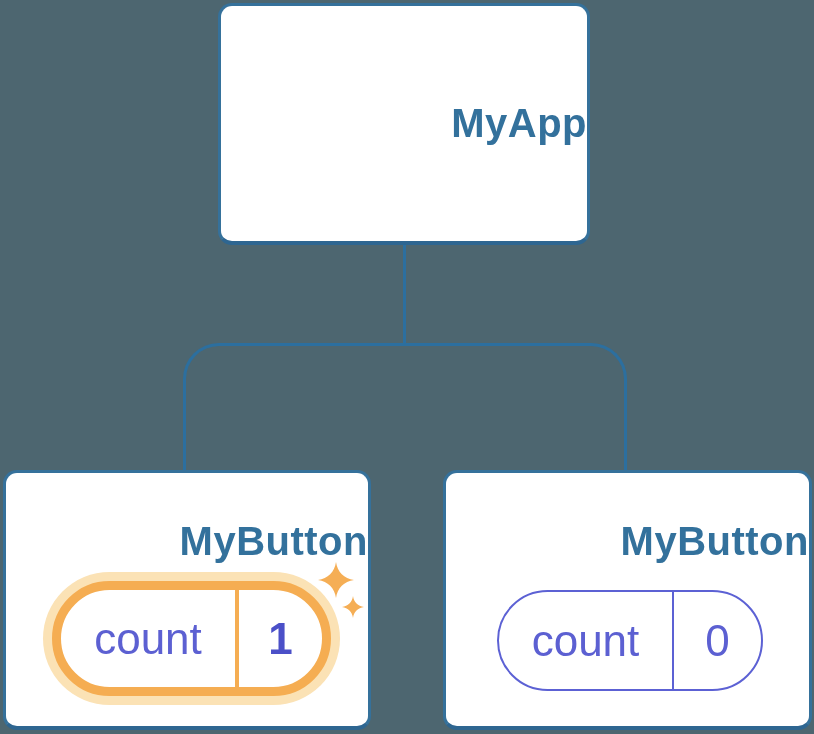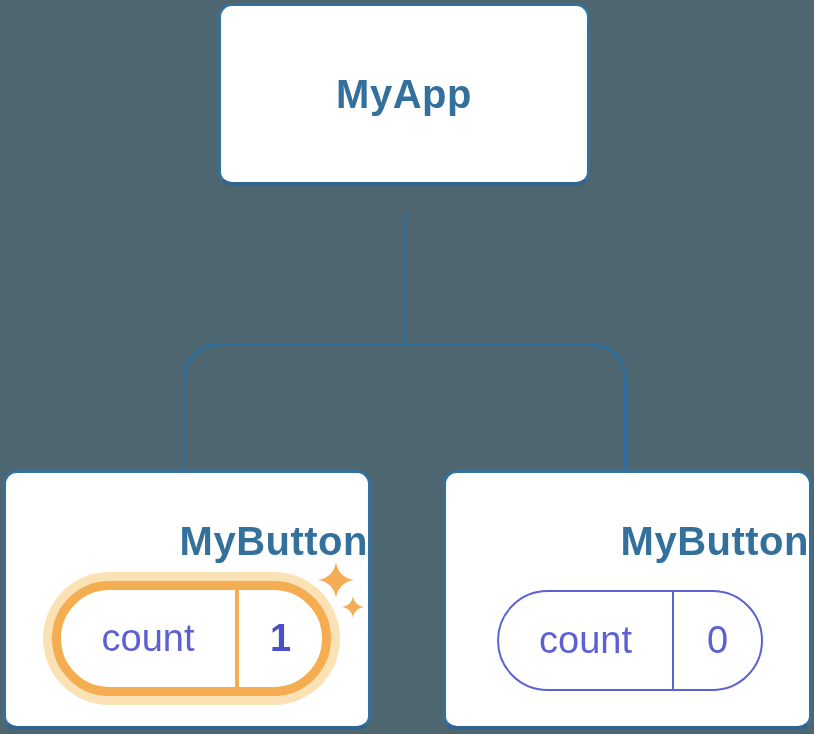--- a/index.html
+++ b/index.html
@@ -14,22 +14,22 @@
   
   .card{
     position:absolute;
     background:#FFFFFF;
     border:3px solid #35719B;
     border-bottom-width:4px;
     border-bottom-color:#2E6691;
     border-radius:14px;
     box-sizing:border-box;
   }
-  .card-root{left:218px;top:3px;width:372px;height:183px;
-    display:flex;align-items:center;justify-content:center;}
+  .card-root{left:218px;top:3px;width:372px;height:242px;
+    display:flex;align-items:center;justify-content:flex-end;}
   .card-child-left{left:3px;top:470px;width:368px;height:260px;}
   .card-child-right{left:443px;top:470px;width:369px;height:260px;}
 
   .node-title{
     font-size:40px;font-weight:600;color:#33719C;
     letter-spacing:0.5px;white-space:nowrap;
   }
   .child-title{
     position:absolute;top:46px;left:0;width:100%;
     text-align:right;
@@ -56,21 +56,21 @@
     left:46px;top:108px;width:279px;height:115px;
     border:9px solid #F5AD52;
     box-shadow:0 0 0 9px #FBE2B5;
   }
   .pill-plain{
     left:51px;top:117px;width:266px;height:101px;
     border:2px solid #5C61D4;
   }
   .pill-key,.pill-val{
     display:flex;align-items:center;justify-content:center;
-    font-size:38px;color:#5C60D2;white-space:nowrap;
+    font-size:44px;color:#5C60D2;white-space:nowrap;
   }
   .pill-highlight .pill-key{width:174px;}
   .pill-highlight .pill-val{flex:1;font-weight:700;color:#4B50C8;}
   .pill-highlight .pill-divider{width:4px;background:#F5AD52;}
   .pill-plain .pill-key{width:173px;}
   .pill-plain .pill-val{flex:1;}
   .pill-plain .pill-divider{width:2px;background:#5C61D4;}
 
   
   .sparkle{position:absolute;}

